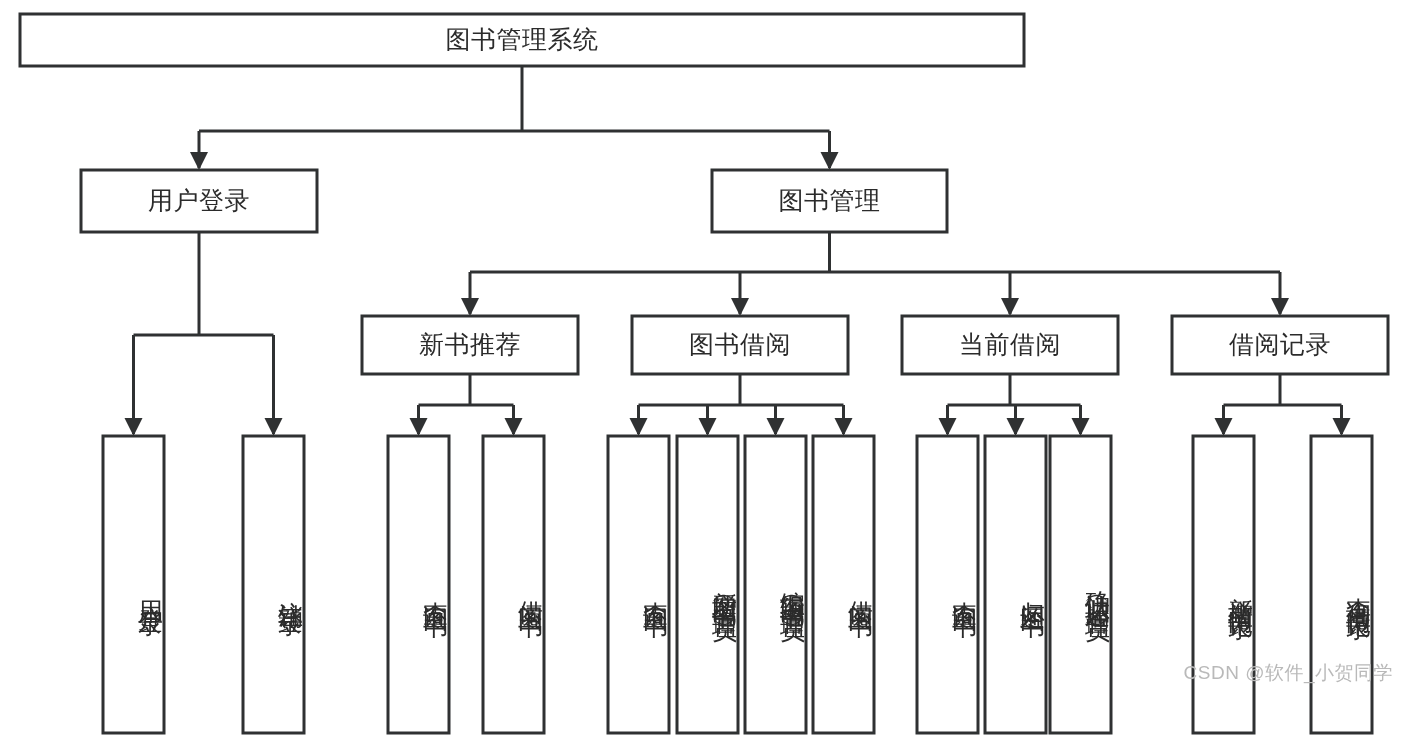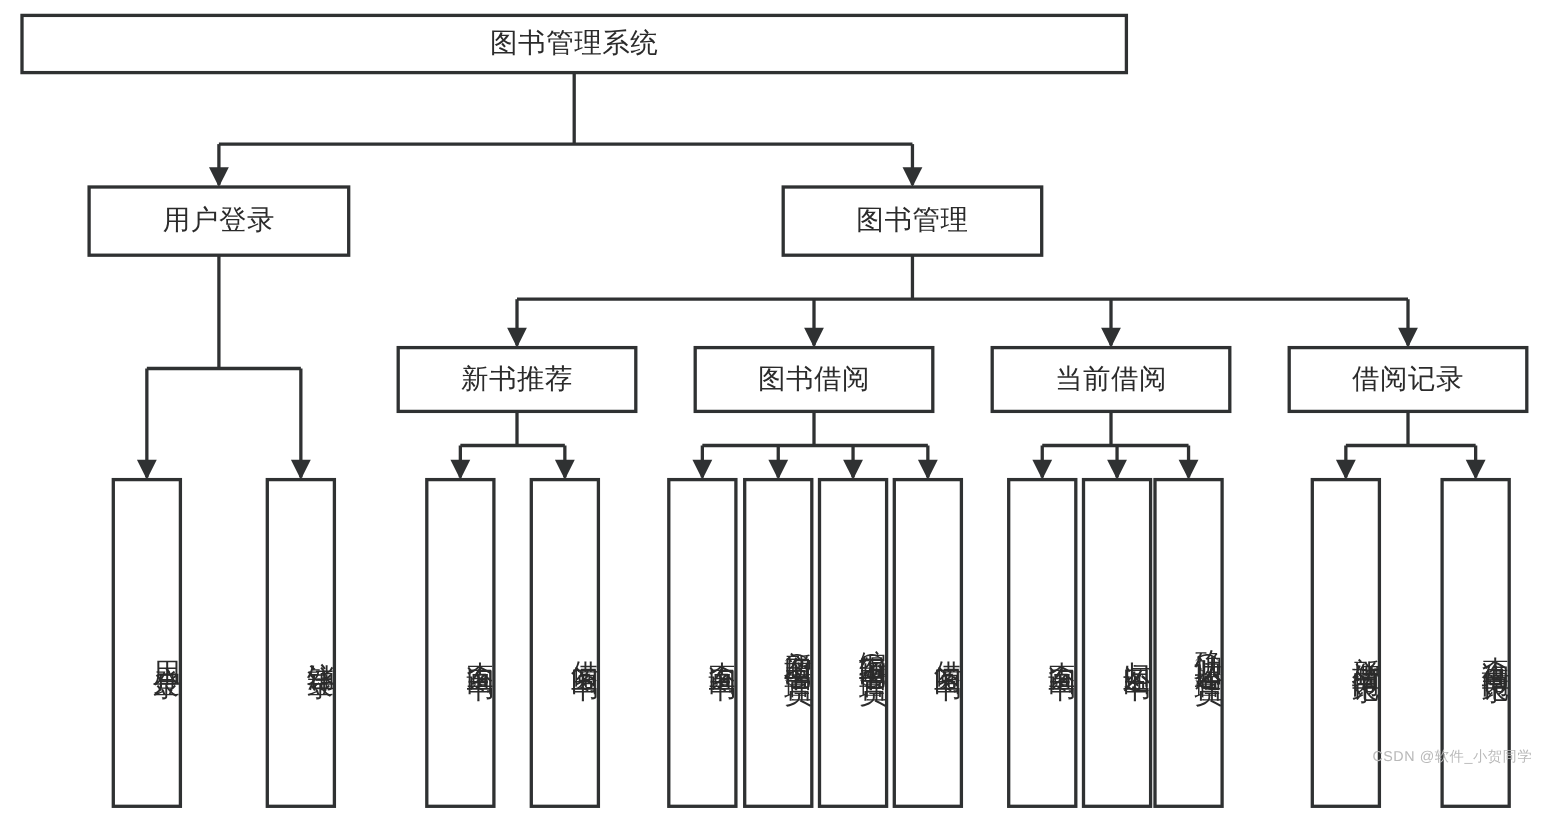--- a/index.html
+++ b/index.html
@@ -62,23 +62,23 @@
     letter-spacing: 4px;
     white-space: nowrap;
     pointer-events: none;
     display: flex;
     align-items: flex-start;
     justify-content: center;
   }
   .watermark {
     position: absolute;
     right: 12px;
-    bottom: 4px;
+    bottom: 15px;
     font-family: "Liberation Sans", "DejaVu Sans", sans-serif;
-    font-size: 13px;
+    font-size: 19px;
     color: #b9b9b9;
     letter-spacing: 0.5px;
     white-space: nowrap;
     user-select: none;
   }
 </style>
 </head>
 <body>
 
 <div id="diagram-root">

